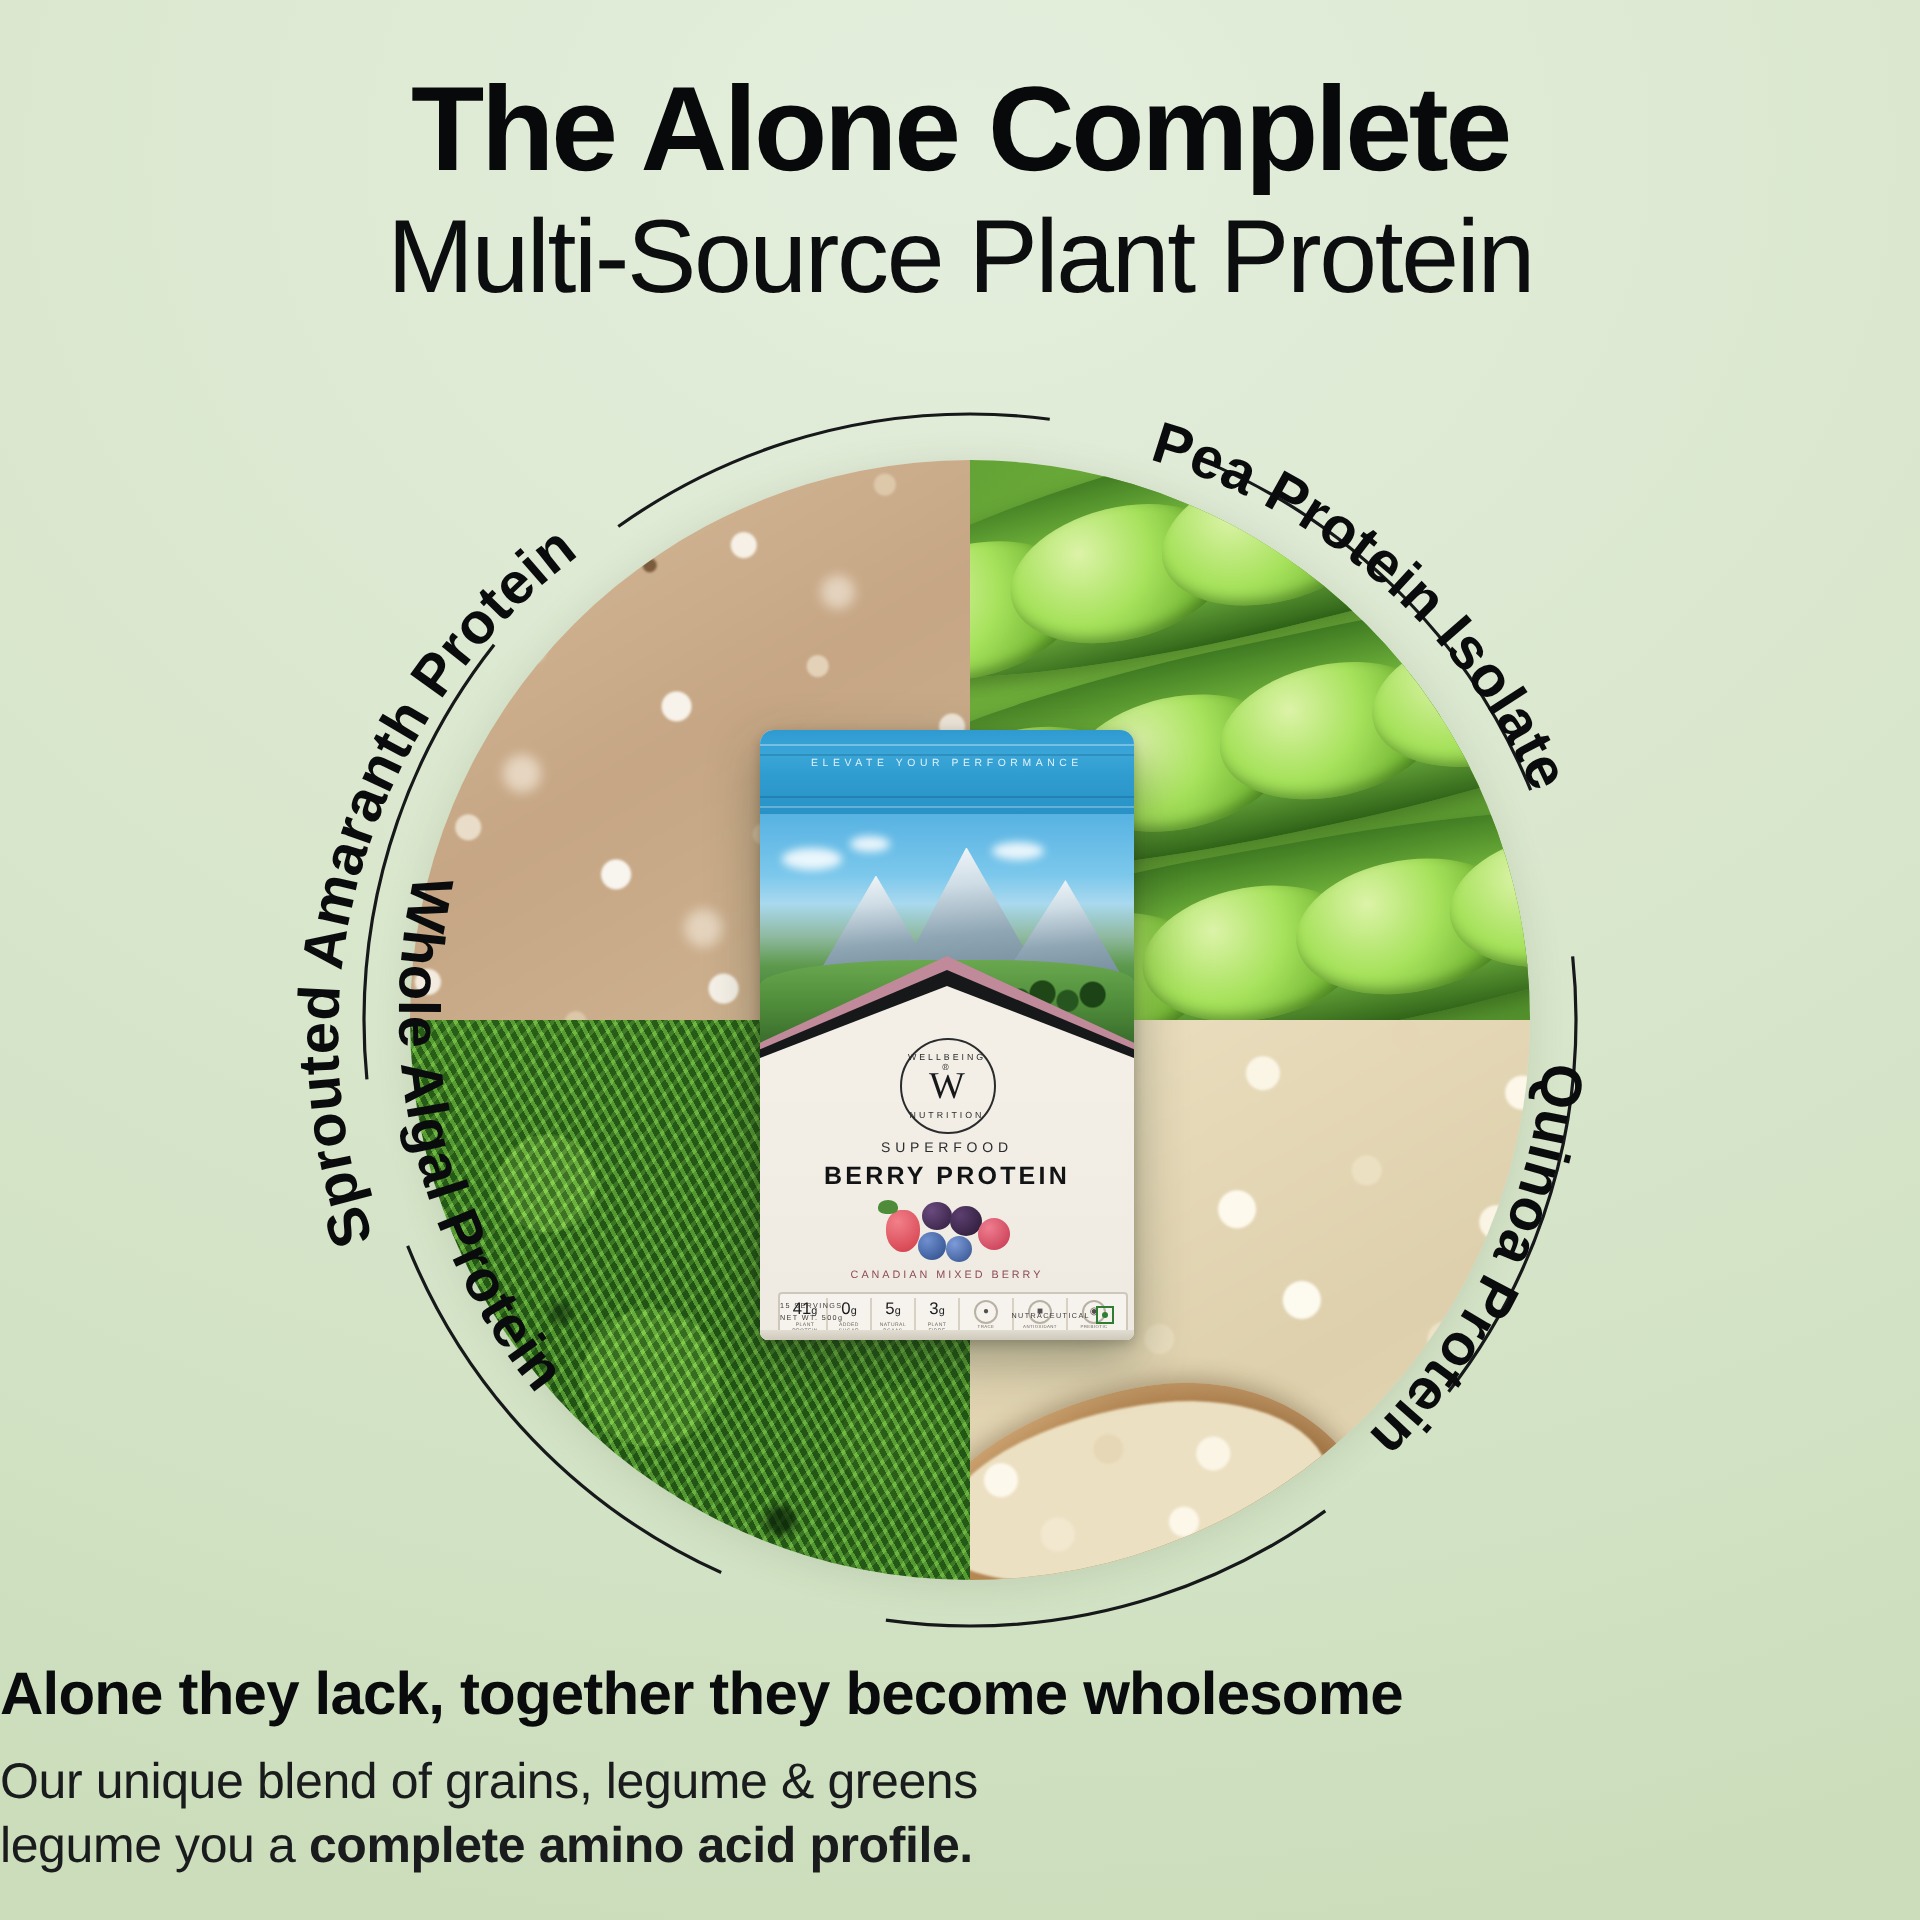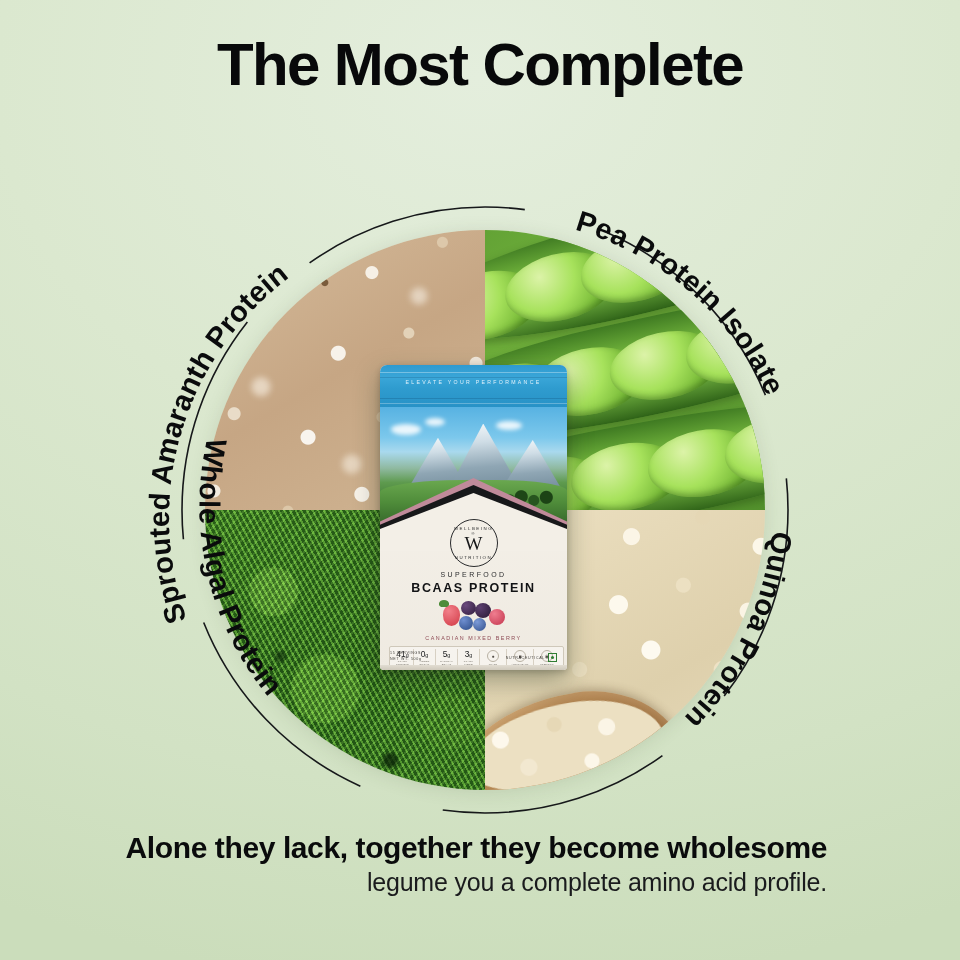--- a/index.html
+++ b/index.html
@@ -304,42 +304,43 @@
     width:7px;height:7px;border:.7px solid #2f7d32;display:flex;
     align-items:center;justify-content:center;
   }
   .veg-dot{width:3.4px;height:3.4px;border-radius:50%;background:#2f7d32;}
   .pouch-bottom{
     position:absolute;left:0;bottom:0;width:100%;height:5px;
     background:linear-gradient(180deg,#e2ddd2 0%,#cfc9bc 100%);
   }
 
   
-  .bottom-wrap{position:absolute;left:0;top:830px;width:827px;text-align:right;}
+  .bottom-wrap{position:absolute;left:0;top:830px;width:827px;text-align:left;}
   .bottom-1{
     font-size:30px;font-weight:700;color:#0a0b0c;letter-spacing:-.4px;
     line-height:1.2;white-space:nowrap;
   }
   .bottom-2{
     font-size:25px;font-weight:400;color:#1a1b1d;letter-spacing:-.2px;
     line-height:1.28;margin-top:9px;white-space:nowrap;
   }
   .bottom-3{
     font-size:25px;font-weight:400;color:#1a1b1d;letter-spacing:-.2px;
     line-height:1.28;white-space:nowrap;
   }
-  .bottom-3 b{font-weight:400;}
+  .bottom-3 b{font-weight:700;}
 </style>
 </head>
 <body>
 
 <div id="stage">
 
   <div class="headline-wrap">
-    <div class="headline-1">The Most Complete</div>
+    <div class="headline-1">The Alone Complete</div>
+    <div class="headline-2">Multi-Source Plant Protein</div>
   </div>
 
   <div class="collage">
     <div class="quad q-tl">
       <div class="tex-amaranth"></div>
     </div>
     <div class="quad q-tr">
       <div class="tex-peas">
         <div class="pod pod1">
           <div class="pea" style="left:4%"></div>
@@ -424,21 +425,21 @@
       <div class="chevron-inner"></div>
       <div class="chevron-fill"></div>
 
       <div class="brand-badge">
         <div class="badge-top">WELLBEING ®</div>
         <div class="brand-w">W</div>
         <div class="badge-bot">NUTRITION</div>
       </div>
 
       <div class="superfood">SUPERFOOD</div>
-      <div class="plant-protein">BCAAS PROTEIN</div>
+      <div class="plant-protein">BERRY PROTEIN</div>
 
       <div class="berries">
         <div class="berry" style="left:6px;top:6px;width:17px;height:21px;background:radial-gradient(circle at 34% 28%,#f2808a,#d13a46);border-radius:46% 46% 52% 52%;"></div>
         <div class="berry" style="left:24px;top:2px;width:15px;height:14px;background:radial-gradient(circle at 32% 30%,#6b4a7e,#2f1d3d);"></div>
         <div class="berry" style="left:38px;top:4px;width:16px;height:15px;background:radial-gradient(circle at 32% 30%,#5c3f70,#281832);"></div>
         <div class="berry" style="left:52px;top:10px;width:16px;height:16px;background:radial-gradient(circle at 34% 30%,#ef7d8f,#c4364e);"></div>
         <div class="berry" style="left:22px;top:17px;width:14px;height:14px;background:radial-gradient(circle at 33% 30%,#6f8fd0,#2b4a86);"></div>
         <div class="berry" style="left:36px;top:19px;width:13px;height:13px;background:radial-gradient(circle at 33% 30%,#7c9bd8,#32508c);"></div>
         <div class="berry" style="left:2px;top:1px;width:10px;height:7px;background:#4e8c3a;border-radius:50% 50% 40% 40%;"></div>
       </div>
@@ -491,18 +492,19 @@
             </span>
         </div>
       </div>
     </div>
 
     <div class="pouch-bottom"></div>
   </div>
 
   <div class="bottom-wrap">
     <div class="bottom-1">Alone they lack, together they become wholesome</div>
+    <div class="bottom-2">Our unique blend of grains, legume &amp; greens</div>
     <div class="bottom-3">
       <span>legume you a </span><b>complete amino acid profile.</b>
     </div>
   </div>
 
 </div>
 
 </body></html>

